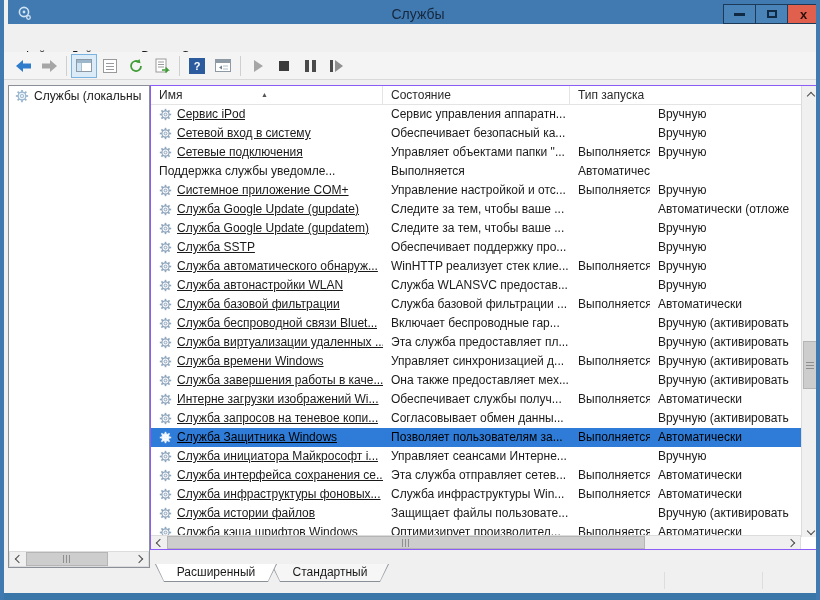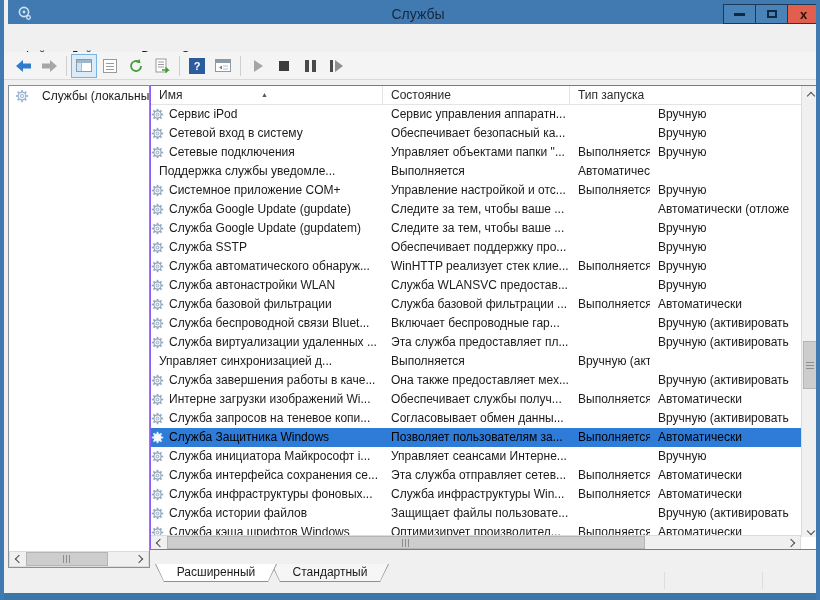--- a/index.html
+++ b/index.html
@@ -38,21 +38,21 @@
             display:flex;align-items:center;justify-content:center;}
   .play-tri{width:0;height:0;border-left:9px solid #a6a6a6;border-top:6px solid transparent;border-bottom:6px solid transparent;}
   .stop-sq{width:10px;height:10px;background:#3c3c3c;}
   .pause-bars{display:flex;gap:3px;}
   .pause-bars i{width:4px;height:12px;background:#4a4a4a;}
   .restart-ico{display:flex;align-items:center;gap:2px;}
   .restart-ico .bar{width:3px;height:12px;background:#4a4a4a;}
   .restart-ico .tri{width:0;height:0;border-left:8px solid #8f8f8f;border-top:6px solid transparent;border-bottom:6px solid transparent;}
   
   .left-pane{position:absolute;left:4px;top:85px;width:142px;height:483px;background:#fff;border:1px solid #8a8f98;}
-  .tree-item{display:flex;align-items:center;gap:13px;padding:3px 2px 3px 6px;white-space:nowrap;overflow:hidden;}
+  .tree-item{display:flex;align-items:center;gap:5px;padding:3px 2px 3px 6px;white-space:nowrap;overflow:hidden;}
   .tree-item .lbl{font-size:12px;color:#1a1a1a;}
   
   .hscroll{position:absolute;display:flex;background:#f0f0f0;border:1px solid #dcdcdc;}
   .sb-btn{width:16px;height:100%;display:flex;align-items:center;justify-content:center;background:#f0f0f0;}
   .sb-track{position:relative;flex:1;height:100%;}
   .sb-thumb-h{position:absolute;top:0;height:100%;background:#cdcdcd;border:1px solid #b5b5b5;
               display:flex;align-items:center;justify-content:center;}
   .grip-v{width:8px;height:8px;background:repeating-linear-gradient(90deg,#8f8f8f 0 1px,transparent 1px 3px);}
   .grip-h{width:8px;height:8px;background:repeating-linear-gradient(0deg,#8f8f8f 0 1px,transparent 1px 3px);}
   .chev{width:6px;height:6px;border-left:1px solid #4a4a4a;border-bottom:1px solid #4a4a4a;}
@@ -63,21 +63,21 @@
   
   .list-frame{position:absolute;left:146px;top:85px;width:670px;height:465px;background:#fff;border:1px solid #8b5cf6;overflow:hidden;}
   .lheader{position:absolute;left:0;top:0;width:650px;height:19px;background:#fff;display:grid;
            grid-template-columns:232px 187px 80px 1fr;border-bottom:1px solid #e4e4e4;}
   .hcell{font-size:12px;color:#2a2a2a;line-height:18px;padding-left:8px;border-right:1px solid #e4e4e4;
          white-space:nowrap;overflow:hidden;position:relative;}
   .sort-arrow{position:absolute;left:110px;top:0px;font-size:7px;color:#555;}
   .rows{position:absolute;left:0;top:19px;width:650px;height:432px;overflow:hidden;}
   .row{display:grid;grid-template-columns:232px 187px 80px 1fr;height:19px;line-height:19px;color:#1a1a1a;}
   .row .cell{font-size:12px;white-space:nowrap;overflow:hidden;padding-left:8px;}
-  .row .namecell{display:flex;align-items:center;gap:5px;}
+  .row .namecell{display:flex;align-items:center;gap:5px;padding-left:8px;text-decoration:underline;}
   .row .namecell .txt{font-size:12px;white-space:nowrap;overflow:hidden;}
   .gear{color:#8fa6bd;flex:0 0 auto;display:block;}
   .row.selected{background:#2f7cd8;color:#000000;}
   .row.selected .gear{color:#eaf2fb;}
   
   .vscroll{position:absolute;right:0;top:0;width:18px;height:451px;background:#f0f0f0;border-left:1px solid #dcdcdc;}
   .vscroll .sb-btn{width:100%;height:16px;}
   .vscroll .down{position:absolute;bottom:0;}
   .sb-thumb-v{position:absolute;left:1px;width:14px;background:#cdcdcd;border:1px solid #b5b5b5;
               display:flex;align-items:center;justify-content:center;}
@@ -459,20 +459,33 @@
         <circle cx="8" cy="8" r="4.4" fill="#ffffff" fill-opacity="0.9" stroke="currentColor" stroke-width="1.4"></circle>
         <circle cx="8" cy="8" r="1.7" fill="none" stroke="currentColor" stroke-width="1.2"></circle>
       </svg>
       <span class="txt">Служба виртуализации удаленных ...</span>
     </div>
     <div class="cell">Эта служба предоставляет пл...</div>
     <div class="cell"></div>
     <div class="cell">Вручную (активировать</div>
   </div>
         <div class="row">
+    <div class="namecell">
+      <svg class="gear" width="13" height="13" viewBox="0 0 16 16">
+        <g stroke="currentColor" stroke-width="2">
+                <line x1="8" y1="1" x2="8" y2="15"></line>
+                <line x1="1" y1="8" x2="15" y2="8"></line>
+                <line x1="3" y1="3" x2="13" y2="13"></line>
+                <line x1="13" y1="3" x2="3" y2="13"></line>
+              </g>
+        <circle cx="8" cy="8" r="4.4" fill="#ffffff" fill-opacity="0.9" stroke="currentColor" stroke-width="1.4"></circle>
+        <circle cx="8" cy="8" r="1.7" fill="none" stroke="currentColor" stroke-width="1.2"></circle>
+      </svg>
+      <span class="txt">Служба времени Windows</span>
+    </div>
     <div class="cell">Управляет синхронизацией д...</div>
     <div class="cell">Выполняется</div>
     <div class="cell">Вручную (активировать</div>
   </div>
         <div class="row">
     <div class="namecell">
       <svg class="gear" width="13" height="13" viewBox="0 0 16 16">
         <g stroke="currentColor" stroke-width="2">
                 <line x1="8" y1="1" x2="8" y2="15"></line>
                 <line x1="1" y1="8" x2="15" y2="8"></line>

